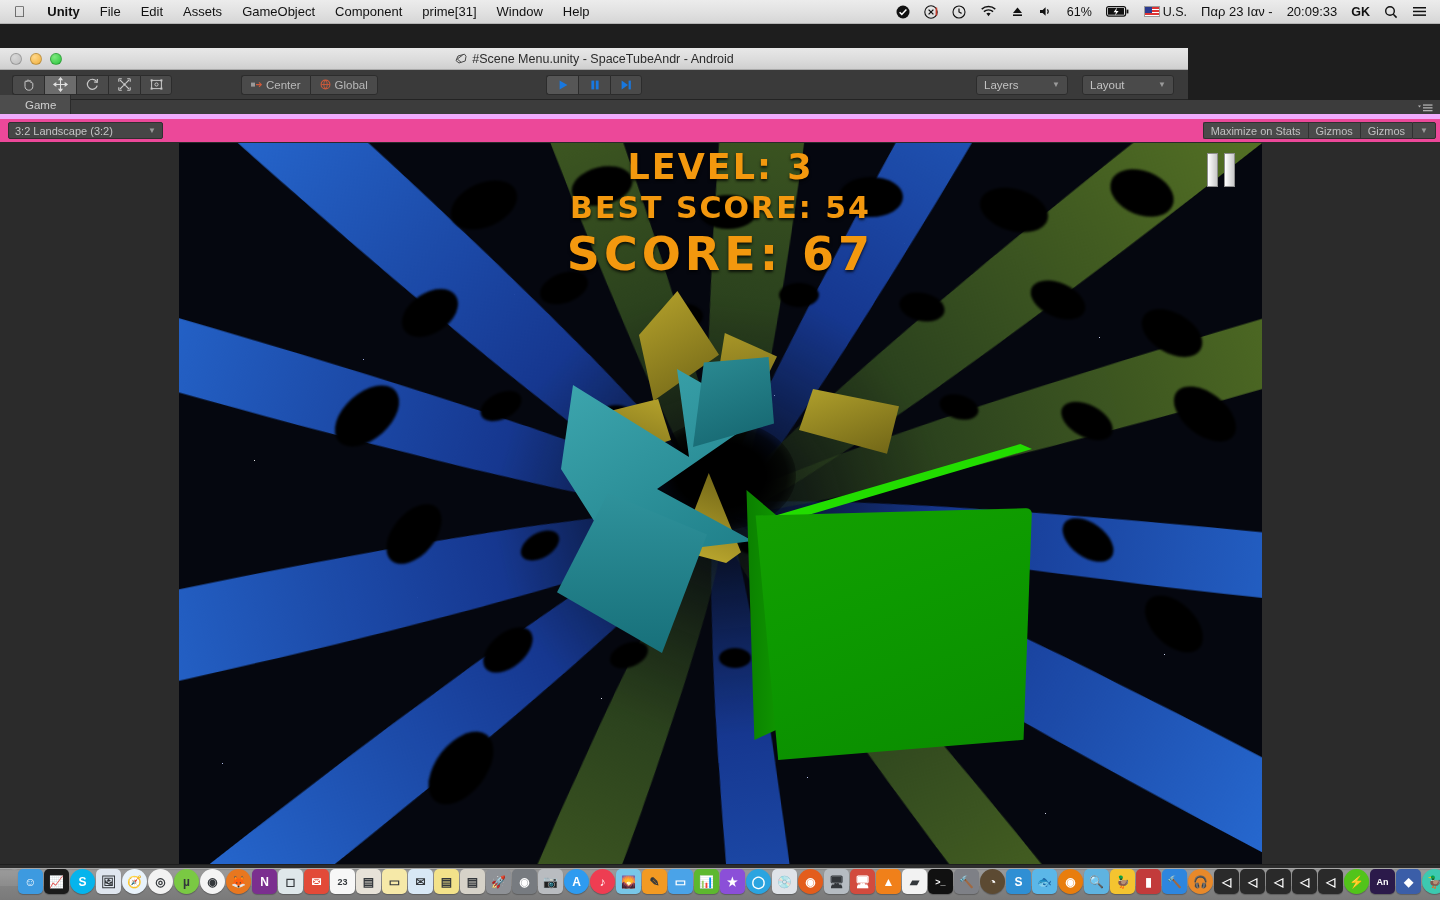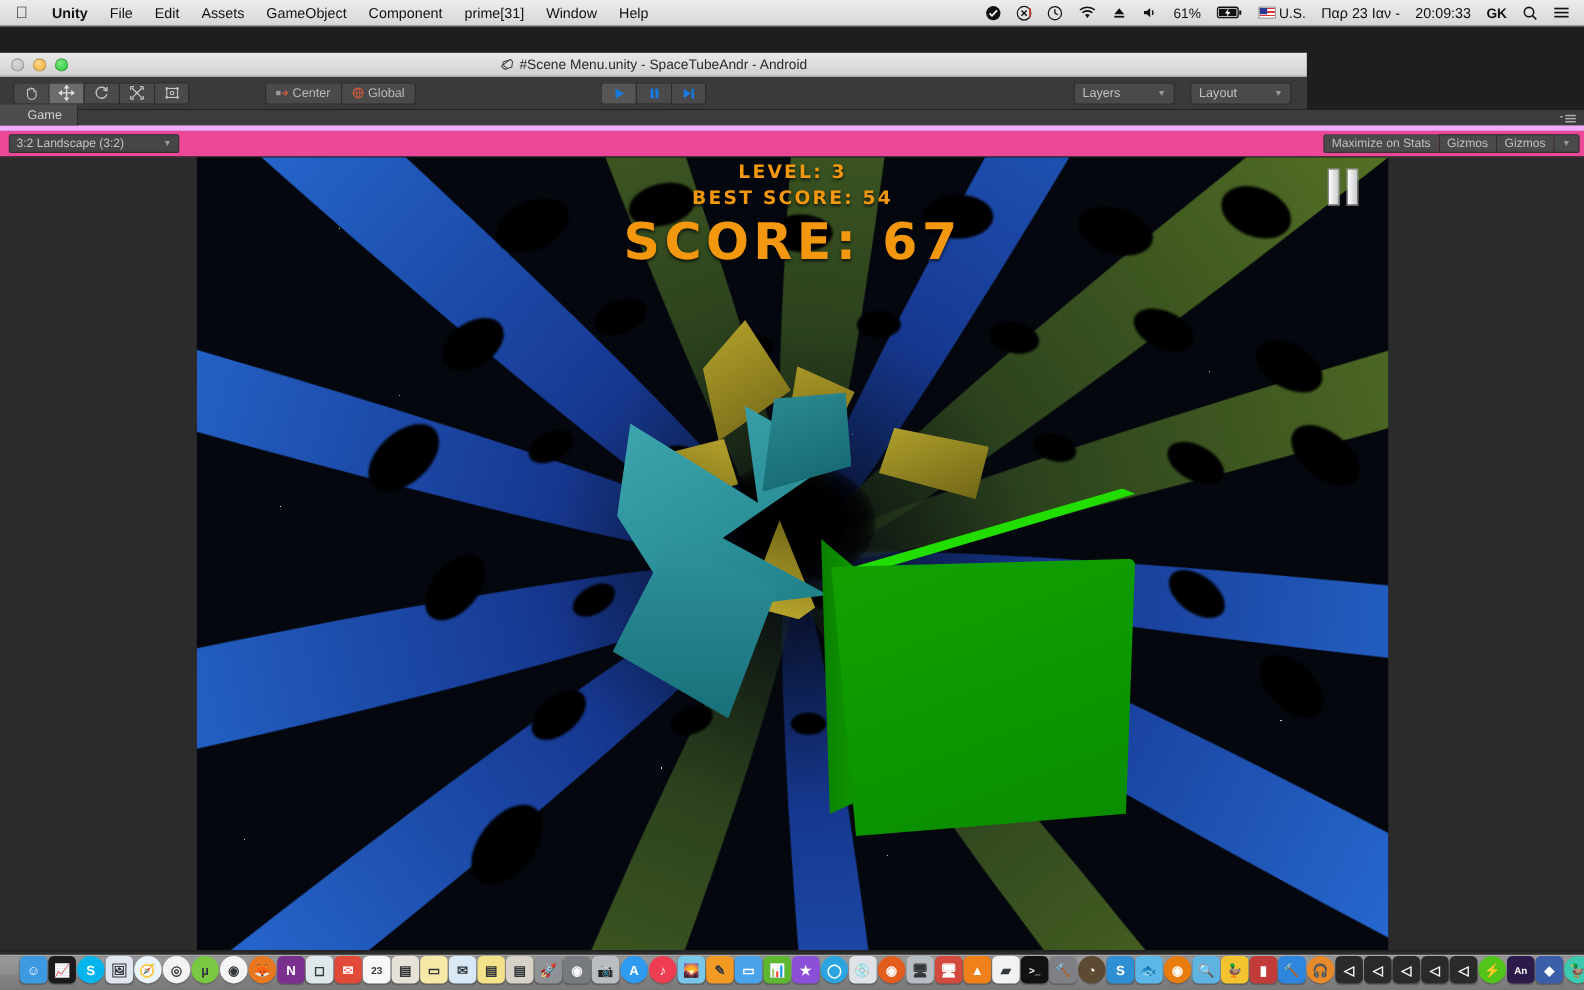--- a/index.html
+++ b/index.html
@@ -113,22 +113,22 @@
   .ribbon.b{ background:linear-gradient(to right, rgba(20,40,120,0) 0%, rgba(23,58,150,.95) 18%, rgba(40,110,215,1) 55%, rgba(95,150,230,.95) 100%);}
   .ribbon.g{ background:linear-gradient(to right, rgba(20,50,30,0) 0%, rgba(46,70,30,.95) 18%, rgba(92,122,38,1) 60%, rgba(120,150,60,.9) 100%);}
   .hole{ position:absolute; border-radius:50%; background:#000; filter:blur(1px); }
   .vcore{ position:absolute; left:50%; top:46%; width:150px; height:110px; transform:translate(-50%,-50%);
      border-radius:50%; background:radial-gradient(ellipse at center,#000 42%, rgba(0,0,0,.75) 62%, rgba(0,0,0,0) 78%); }
 
   
   #hud{ position:absolute; left:0; right:0; top:4px; text-align:center; pointer-events:none; }
   .hud-line{ color:#f3980e; letter-spacing:2px; font-weight:bold; font-family:"DejaVu Sans", sans-serif;
      text-shadow:0 2px 3px rgba(0,0,0,.75); }
-  #hud-level{ font-size:17px; }
-  #hud-best{ font-size:17px; margin-top:3px; }
+  #hud-level{ font-size:35px; }
+  #hud-best{ font-size:30px; margin-top:3px; }
   #hud-score{ font-size:46px; margin-top:2px; letter-spacing:4px; }
   #pause-btn{ position:absolute; right:24px; top:8px; width:34px; height:38px; display:flex; gap:6px;
      align-items:center; justify-content:center; }
   #pause-btn i{ display:block; width:11px; height:34px; background:linear-gradient(to right,#fff,#c9c9c9);
      border:1px solid #8e8e8e; }
   .quadface{ position:absolute; }
 
   
   #cube{ position:absolute; left:563px; top:305px; width:300px; height:300px; }
   #cube .top{ position:absolute; left:0; top:-4px; width:290px; height:82px; background:#22dd00;

